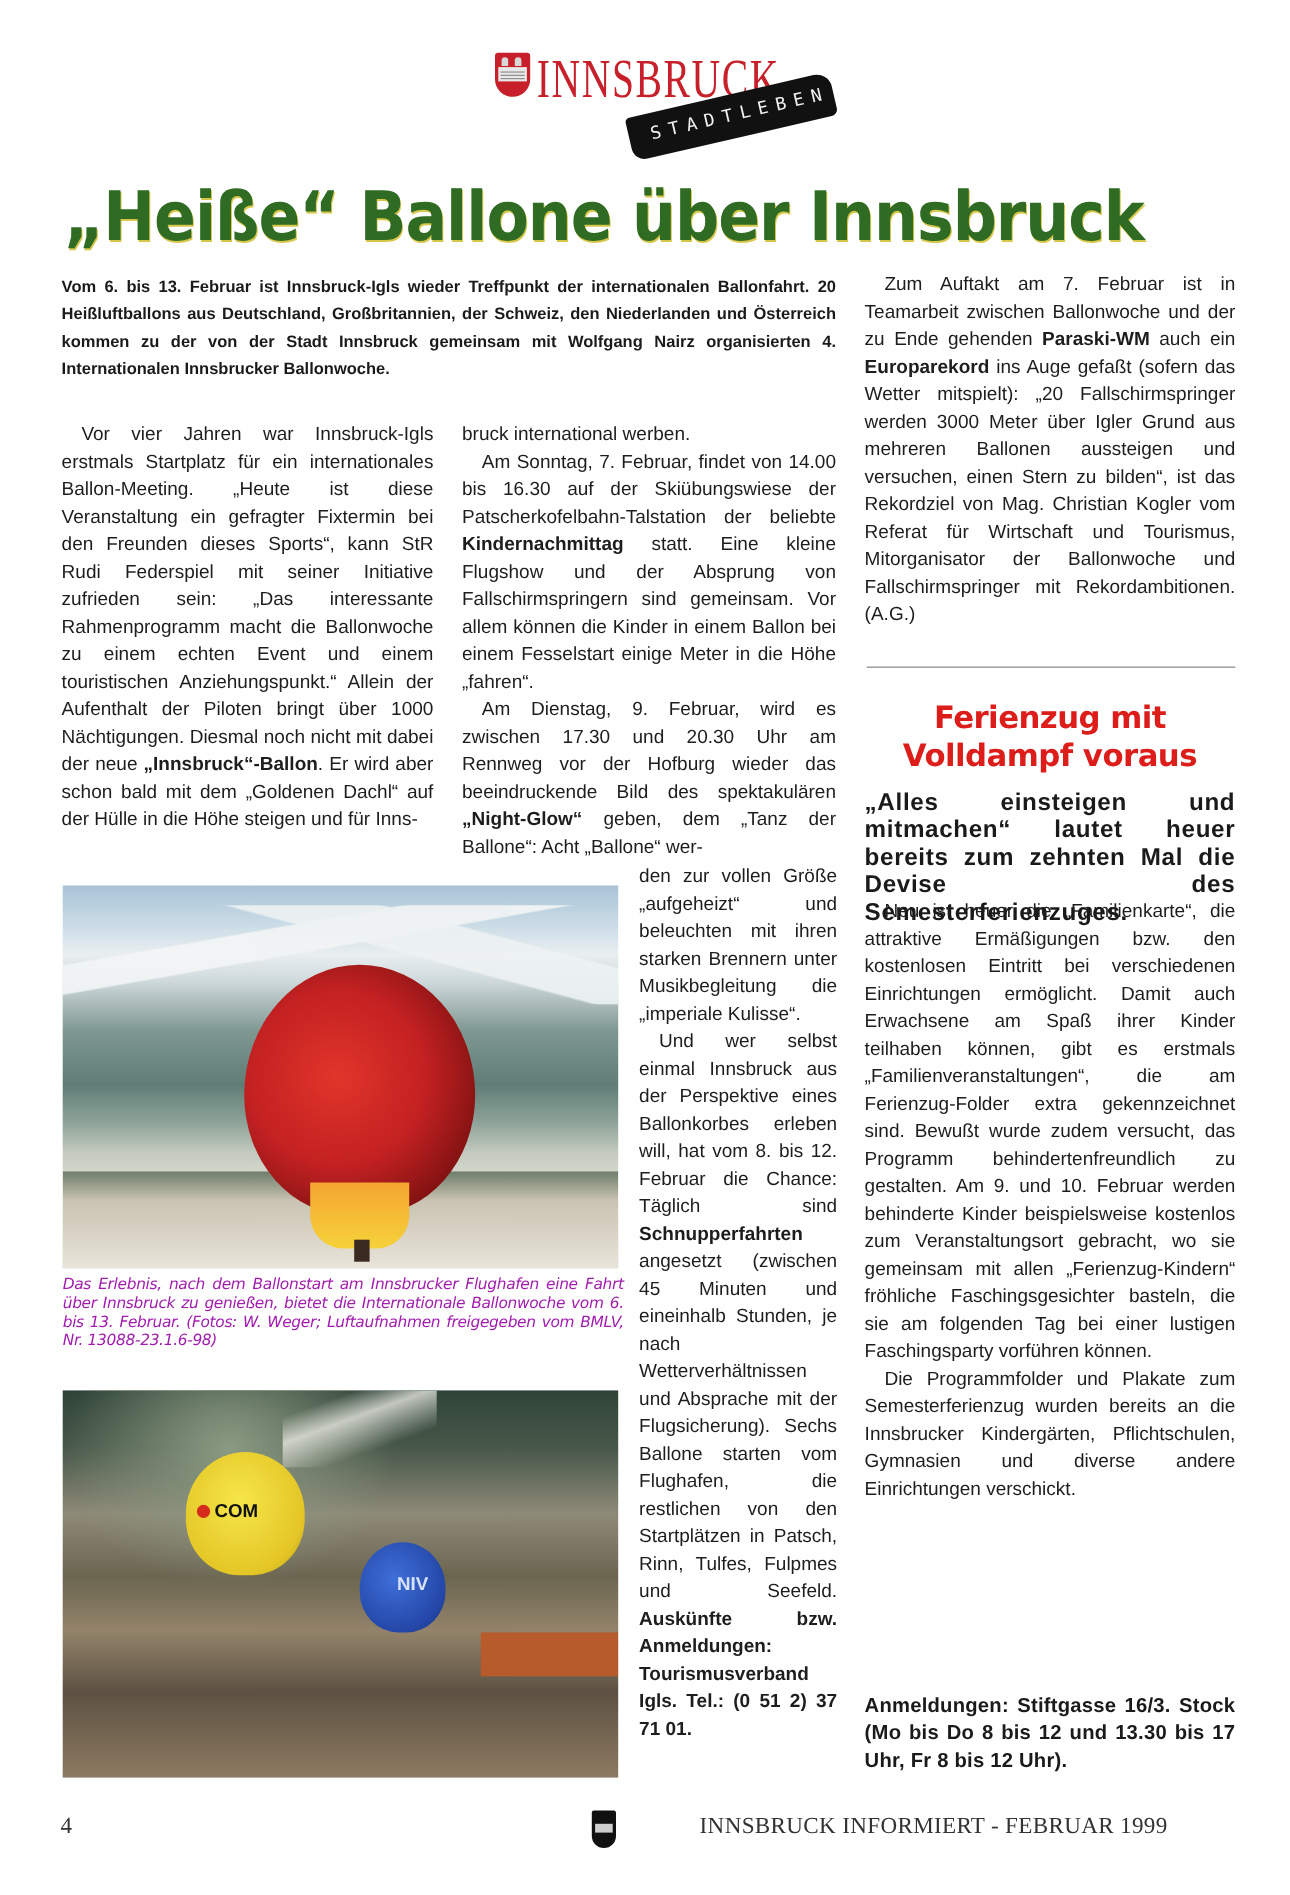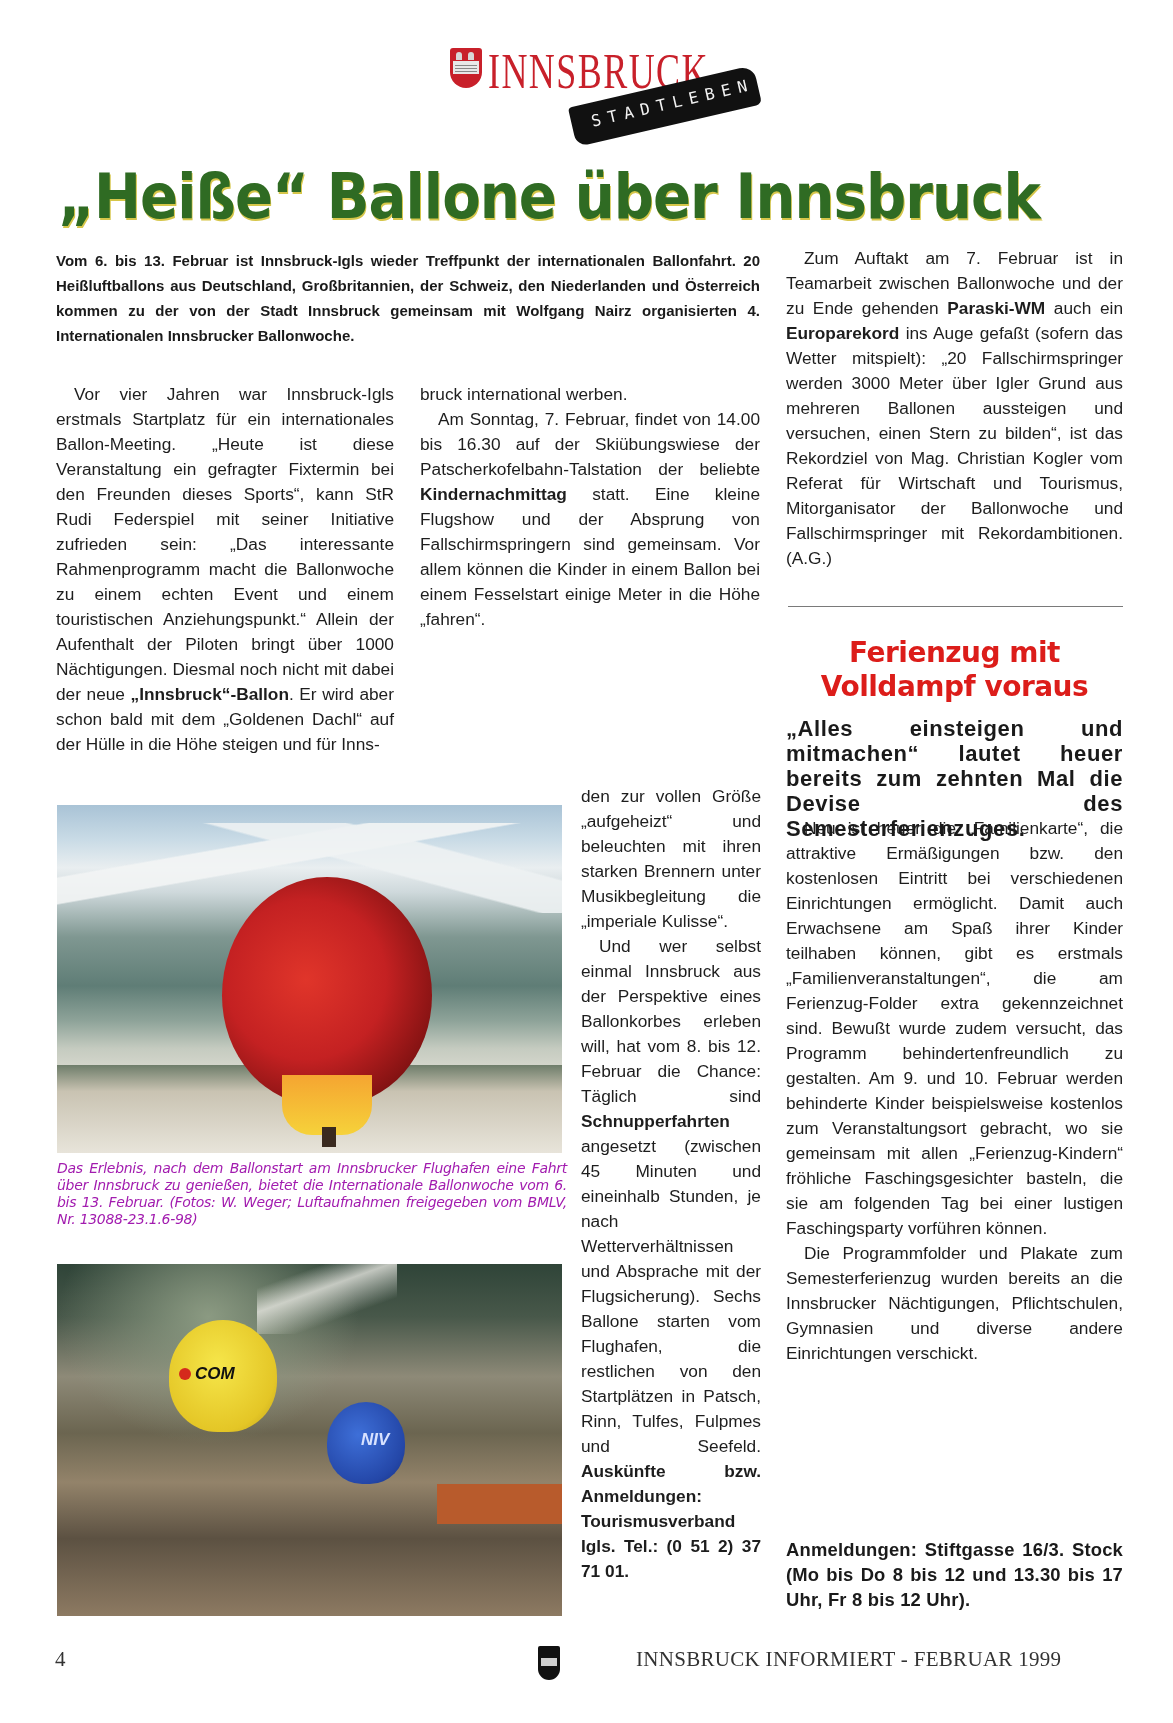--- a/index.html
+++ b/index.html
@@ -26,21 +26,21 @@
   .col { position: absolute; font-size: 17.3px; line-height: 25px; text-align: justify; hyphens: manual; color: #1d1d1d; }
   .col p { text-indent: 18px; }
   .col p.noindent { text-indent: 0; }
   .col b { font-weight: bold; }
   .col1 { left: 56px; top: 382px; width: 338px; }
   .col2 { left: 420px; top: 382px; width: 340px; }
   .col2b { left: 581px; top: 784px; width: 180px; }
   .col3 { left: 786px; top: 246px; width: 337px; }
 
   
-  .photo { position: absolute; overflow: hidden; font-style: italic; }
+  .photo { position: absolute; overflow: hidden; }
   .photo1 { left: 57px; top: 805px; width: 505px; height: 348px;
     background: linear-gradient(180deg, #a9c3d6 0%, #c9dbe6 10%, #e9eef0 18%, #cfd9dc 25%, #7f9791 38%, #5f7d76 52%, #8ea399 62%, #c5cbc0 70%, #e2e0d6 80%, #cfcbbd 100%); }
   .photo1 .mtn { position: absolute; left: 0; top: 18px; width: 100%; height: 90px;
     background: linear-gradient(170deg, transparent 30%, #f3f5f5 31%, #f3f5f5 45%, transparent 46%), linear-gradient(195deg, transparent 25%, #eef2f3 26%, #eef2f3 42%, transparent 43%); opacity: 0.9; }
   .photo1 .runway { position: absolute; left: 0; top: 260px; width: 100%; height: 88px; background: linear-gradient(180deg, #6e7d6a 0%, #c9c3b2 30%, #e8e4da 100%); }
   .photo1 .balloon { position: absolute; left: 165px; top: 72px; width: 210px; height: 228px; border-radius: 50% 50% 46% 46% / 52% 52% 48% 48%;
     background: radial-gradient(ellipse at 40% 45%, #e0352a 0%, #c42122 45%, #7a1010 80%); }
   .photo1 .balloon::after { content: ""; position: absolute; left: 60px; bottom: -30px; width: 90px; height: 60px; background: linear-gradient(180deg, #f5a531, #f6d23a); border-radius: 0 0 30px 30px; }
   .photo1 .basket { position: absolute; left: 265px; top: 322px; width: 14px; height: 20px; background: #3a2a1f; }
 
@@ -87,20 +87,21 @@
 
 <p class="lead">Vom 6. bis 13. Februar ist Innsbruck-Igls wieder Treffpunkt der internationalen Ballonfahrt. 20 Heißluftballons aus Deutschland, Großbritannien, der Schweiz, den Niederlanden und Österreich kommen zu der von der Stadt Innsbruck gemeinsam mit Wolfgang Nairz organisierten 4. Internationalen Innsbrucker Ballonwoche.</p>
 
 <div class="col col1">
   <p><span>Vor vier Jahren war Innsbruck-Igls erstmals Startplatz für ein internationales Ballon-Meeting. „Heute ist diese Veranstaltung ein gefragter Fixtermin bei den Freunden dieses Sports“, kann StR Rudi Federspiel mit seiner Initiative zufrieden sein: „Das interessante Rahmenprogramm macht die Ballonwoche zu einem echten Event und einem touristischen Anziehungspunkt.“ Allein der Aufenthalt der Piloten bringt über 1000 Nächtigungen. Diesmal noch nicht mit dabei der neue </span><b>„Innsbruck“-Ballon</b><span>. Er wird aber schon bald mit dem „Goldenen Dachl“ auf der Hülle in die Höhe steigen und für Inns-</span></p>
 </div>
 
 <div class="col col2">
   <p class="noindent">bruck international werben.</p>
   <p><span>Am Sonntag, 7. Februar, findet von 14.00 bis 16.30 auf der Skiübungswiese der Patscherkofelbahn-Talstation der beliebte </span><b>Kindernachmittag</b><span> statt. Eine kleine Flugshow und der Absprung von Fallschirmspringern sind gemeinsam. Vor allem können die Kinder in einem Ballon bei einem Fesselstart einige Meter in die Höhe „fahren“.</span></p>
+  <p><span>Am Dienstag, 9. Februar, wird es zwischen 17.30 und 20.30 Uhr am Rennweg vor der Hofburg wieder das beeindruckende Bild des spektakulären </span><b>„Night-Glow“</b><span> geben, dem „Tanz der Ballone“: Acht „Ballone“ wer-</span></p>
 </div>
 
 <div class="col col2b">
   <p class="noindent">den zur vollen Größe „aufgeheizt“ und beleuchten mit ihren starken Brennern unter Musikbegleitung die „imperiale Kulisse“.</p>
   <p><span>Und wer selbst einmal Innsbruck aus der Perspektive eines Ballonkorbes erleben will, hat vom 8. bis 12. Februar die Chance: Täglich sind </span><b>Schnupperfahrten</b><span> angesetzt (zwischen 45 Minuten und eineinhalb Stunden, je nach Wetterverhältnissen und Absprache mit der Flugsicherung). Sechs Ballone starten vom Flughafen, die restlichen von den Startplätzen in Patsch, Rinn, Tulfes, Fulpmes und Seefeld. </span><b>Auskünfte bzw. Anmeldungen: Tourismusverband Igls. Tel.: (0 51 2) 37 71 01.</b></p>
 </div>
 
 <div class="col col3">
   <p><span>Zum Auftakt am 7. Februar ist in Teamarbeit zwischen Ballonwoche und der zu Ende gehenden </span><b>Paraski-WM</b><span> auch ein </span><b>Europarekord</b><span> ins Auge gefaßt (sofern das Wetter mitspielt): „20 Fallschirmspringer werden 3000 Meter über Igler Grund aus mehreren Ballonen aussteigen und versuchen, einen Stern zu bilden“, ist das Rekordziel von Mag. Christian Kogler vom Referat für Wirtschaft und Tourismus, Mitorganisator der Ballonwoche und Fallschirmspringer mit Rekordambitionen. (A.G.)</span></p>
 </div>
@@ -123,19 +124,19 @@
   <div class="bb">
       <span>NIV</span>
     </div>
 </div>
 
 <div class="divider"></div>
 <h2 class="side-title">Ferienzug mit Volldampf voraus</h2>
 <p class="side-lead">„Alles einsteigen und mitmachen“ lautet heuer bereits zum zehnten Mal die Devise des Semesterferienzuges.</p>
 <div class="col col4">
   <p>Neu ist heuer die „Familienkarte“, die attraktive Ermäßigungen bzw. den kostenlosen Eintritt bei verschiedenen Einrichtungen ermöglicht. Damit auch Erwachsene am Spaß ihrer Kinder teilhaben können, gibt es erstmals „Familienveranstaltungen“, die am Ferienzug-Folder extra gekennzeichnet sind. Bewußt wurde zudem versucht, das Programm behindertenfreundlich zu gestalten. Am 9. und 10. Februar werden behinderte Kinder beispielsweise kostenlos zum Veranstaltungsort gebracht, wo sie gemeinsam mit allen „Ferienzug-Kindern“ fröhliche Faschingsgesichter basteln, die sie am folgenden Tag bei einer lustigen Faschingsparty vorführen können.</p>
-  <p>Die Programmfolder und Plakate zum Semesterferienzug wurden bereits an die Innsbrucker Nächtigungen, Pflichtschulen, Gymnasien und diverse andere Einrichtungen verschickt.</p>
+  <p>Die Programmfolder und Plakate zum Semesterferienzug wurden bereits an die Innsbrucker Kindergärten, Pflichtschulen, Gymnasien und diverse andere Einrichtungen verschickt.</p>
 </div>
 <p class="side-contact">Anmeldungen: Stiftgasse 16/3. Stock (Mo bis Do 8 bis 12 und 13.30 bis 17 Uhr, Fr 8 bis 12 Uhr).</p>
 
 <div class="footer-page">4</div>
 <div class="footer-crest"></div>
 <div class="footer-title">INNSBRUCK INFORMIERT - FEBRUAR 1999</div>
 
 </body></html>

